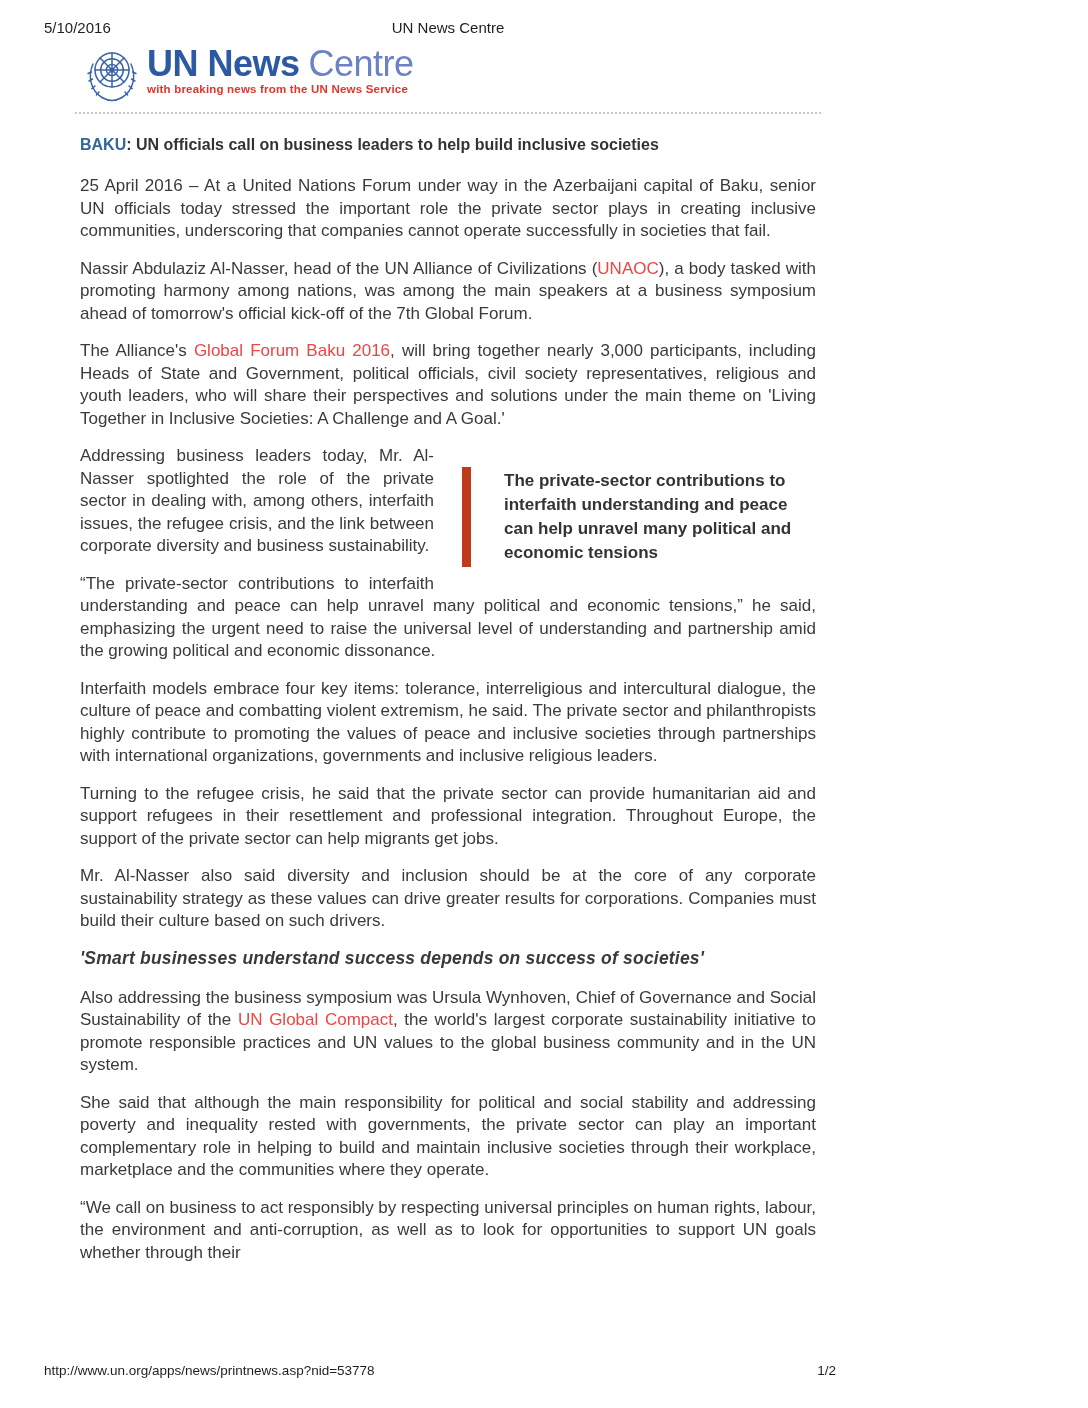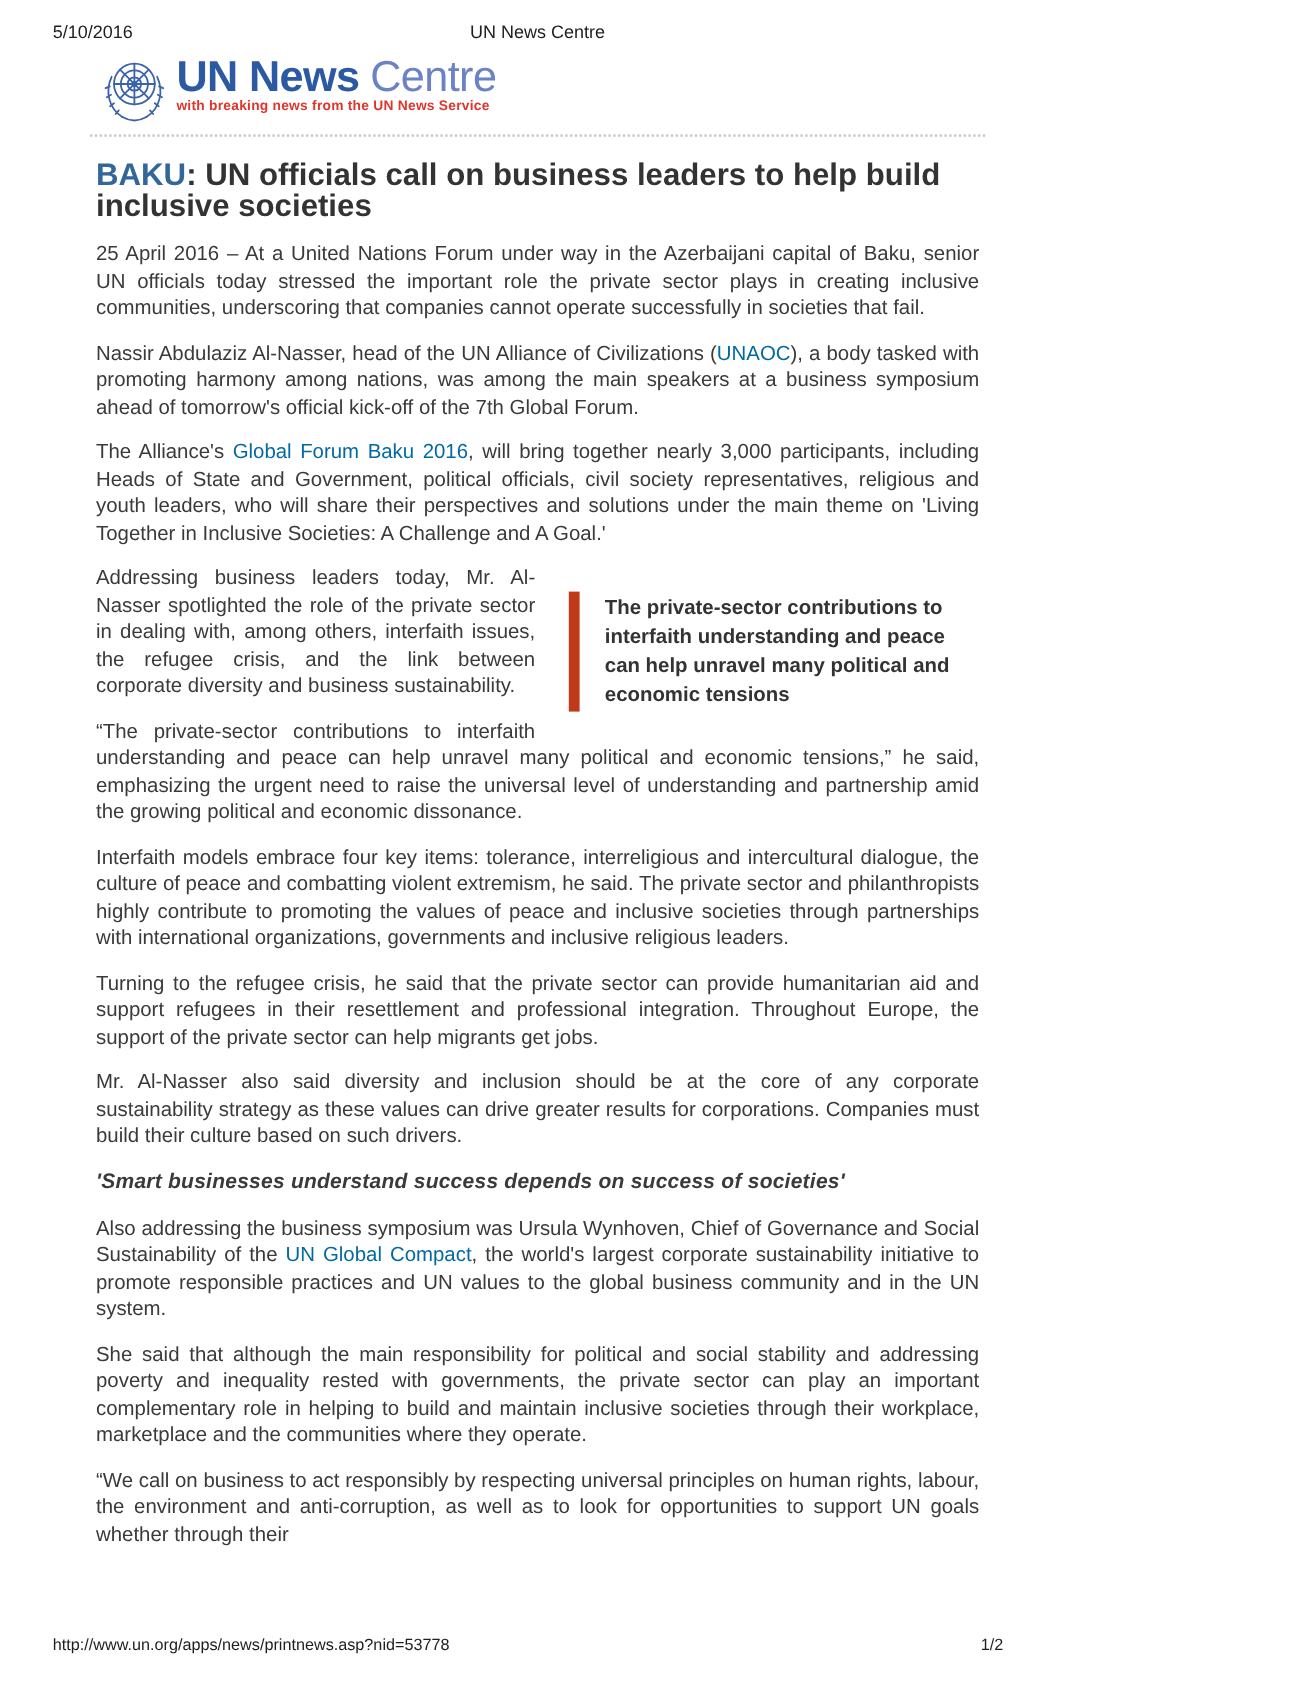--- a/index.html
+++ b/index.html
@@ -44,49 +44,49 @@
     letter-spacing: 0.2px;
   }
   hr.dotted {
     border: none;
     border-top: 2px dotted #c9c9c9;
     margin: 9px 75px 0 75px;
   }
   
   .content { margin: 18px 80px 0 80px; }
   h1.headline {
-    font-size: 26px;
+    font-size: 16px;
     line-height: 26px;
     margin: 0 0 17px 0;
     font-weight: bold;
     color: #333333;
   }
   .hl-loc { color: #336699; }
   p.body-p {
     font-size: 17px;
     line-height: 22.5px;
     margin: 0 0 15px 0;
     text-align: justify;
     color: #3a3a3a;
   }
-  a.lnk { color: #0369a1; text-decoration: none; cursor: pointer; }
+  a.lnk { color: #ef4444; text-decoration: none; cursor: pointer; }
   h2.subhead {
     font-size: 17.5px;
     font-weight: bold;
     font-style: italic;
     color: #3a3a3a;
     margin: 6px 0 18px 0;
     letter-spacing: 0.2px;
   }
   .wrap-zone { overflow: visible; }
   blockquote.pullquote {
     float: right;
     width: 312px;
     margin: 22px 0 24px 28px;
-    padding: 2px 0 2px 21px;
+    padding: 2px 0 2px 33px;
     border-left: 9px solid #c0391b;
     font-size: 17px;
     line-height: 24px;
     font-weight: bold;
     color: #333333;
     text-align: left;
   }
   .clear { clear: both; }
   
   .print-footer {

